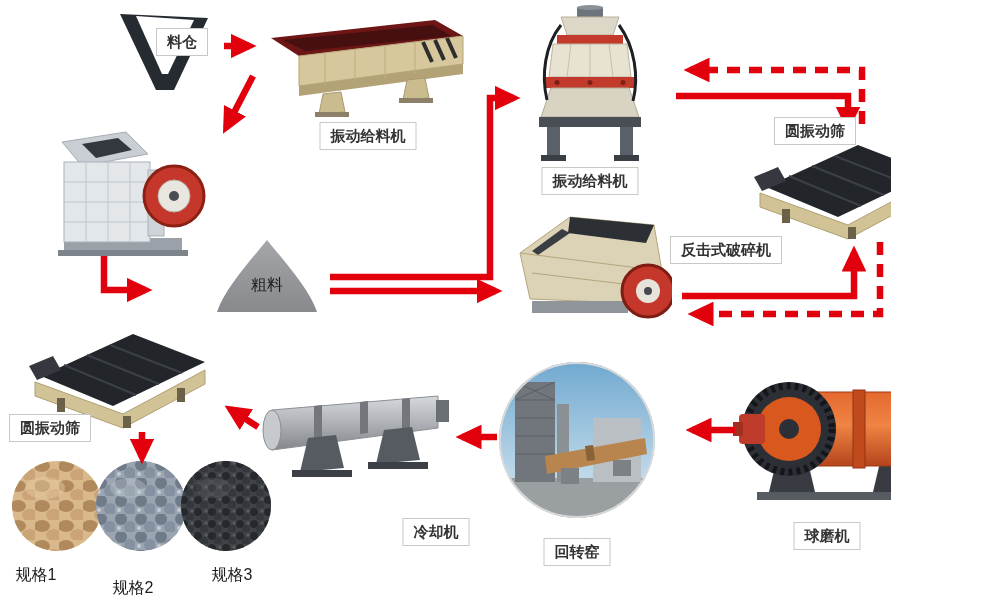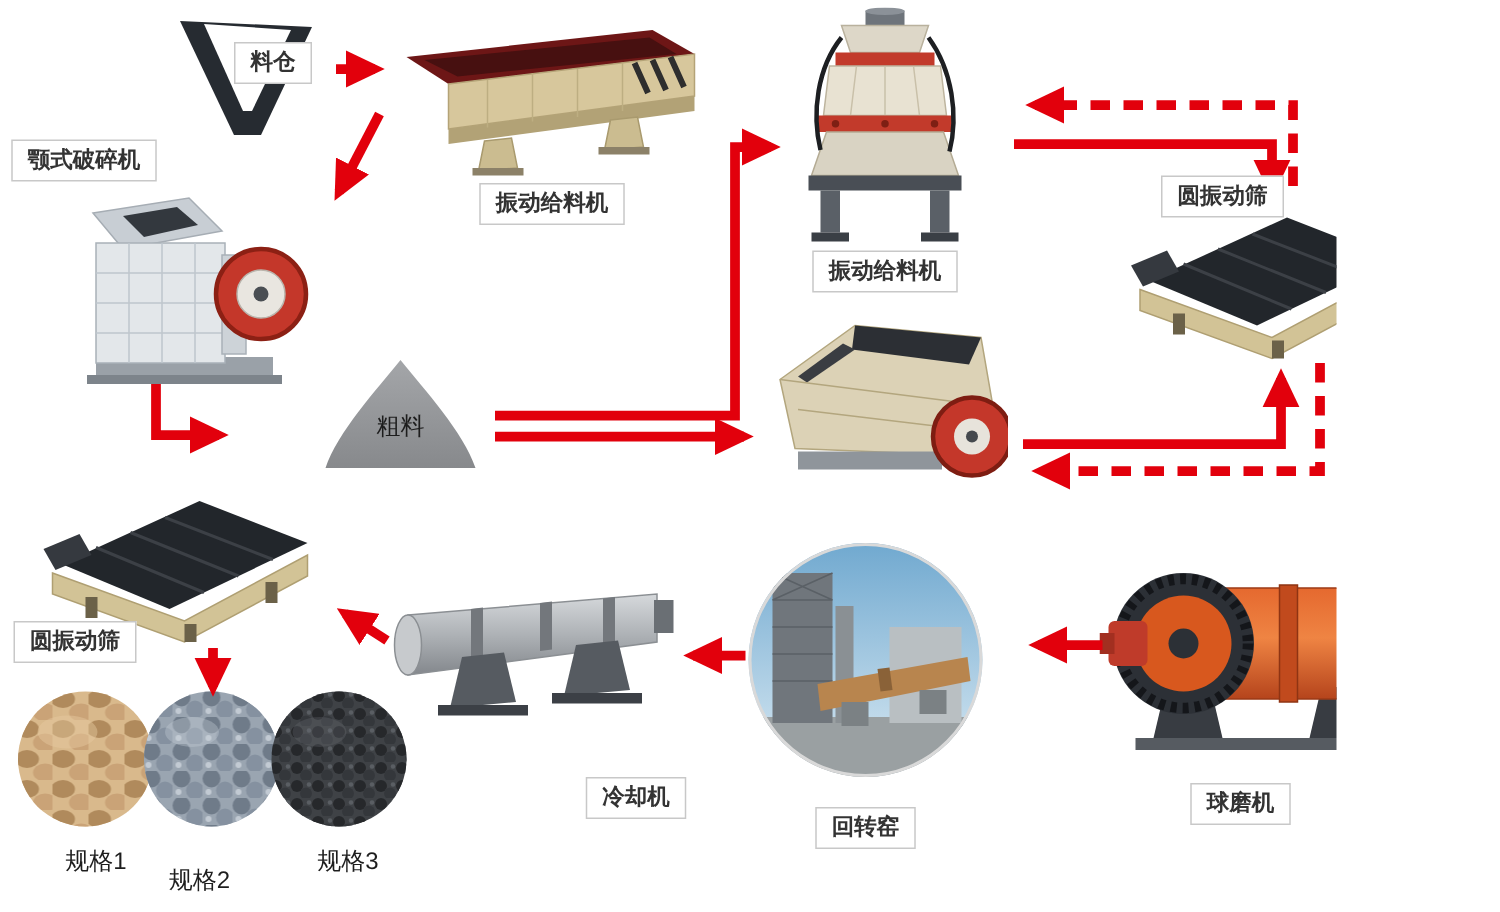--- a/index.html
+++ b/index.html
@@ -234,26 +234,26 @@
     <path class="arrow" d="M682,296 L854,296 L854,252" marker-end="url(#ah)"></path>
     <path class="arrow dashed" d="M880,242 L880,314 L694,314" marker-end="url(#ah)"></path>
     <path class="arrow" d="M926,186 L938,186 L938,440 L920,440" marker-end="url(#ah)"></path>
     <path class="arrow" d="M735,430 L692,430" marker-end="url(#ah)"></path>
     <path class="arrow" d="M497,437 L462,437" marker-end="url(#ah)"></path>
     <path class="arrow" d="M258,427 L230,409" marker-end="url(#ah)"></path>
     <path class="arrow" d="M142,432 L142,458" marker-end="url(#ah)"></path>
   </svg>
 
   <div class="label" style="left:182px;top:28px">料仓</div>
-  <div class="label" style="left:56px;top:93px">颚式破碎机</div>
   <div class="label" style="left:368px;top:122px">振动给料机</div>
   <div class="label" style="left:590px;top:167px">振动给料机</div>
   <div class="label plain" style="left:267px;top:272px">粗料</div>
   <div class="label" style="left:815px;top:117px">圆振动筛</div>
+  <div class="label" style="left:726px;top:236px">反击式破碎机</div>
   <div class="label" style="left:827px;top:522px">球磨机</div>
   <div class="label" style="left:577px;top:538px">回转窑</div>
-  <div class="label" style="left:424px;top:518px">冷却机</div>
+  <div class="label" style="left:436px;top:518px">冷却机</div>
   <div class="label" style="left:50px;top:414px">圆振动筛</div>
-  <div class="label plain" style="left:64px;top:562px">规格1</div>
+  <div class="label plain" style="left:36px;top:562px">规格1</div>
   <div class="label plain" style="left:133px;top:575px">规格2</div>
   <div class="label plain" style="left:232px;top:562px">规格3</div>
 
 </div>
 
 </body></html>

